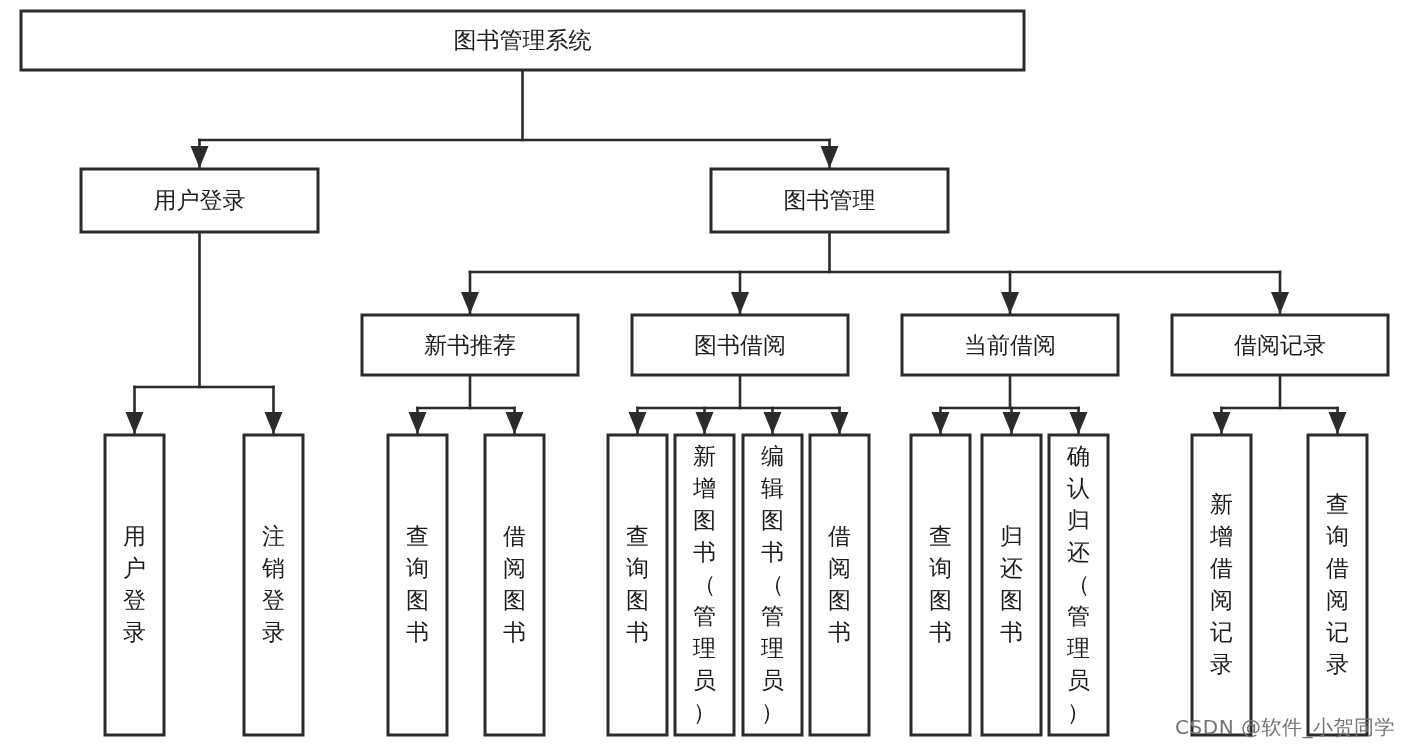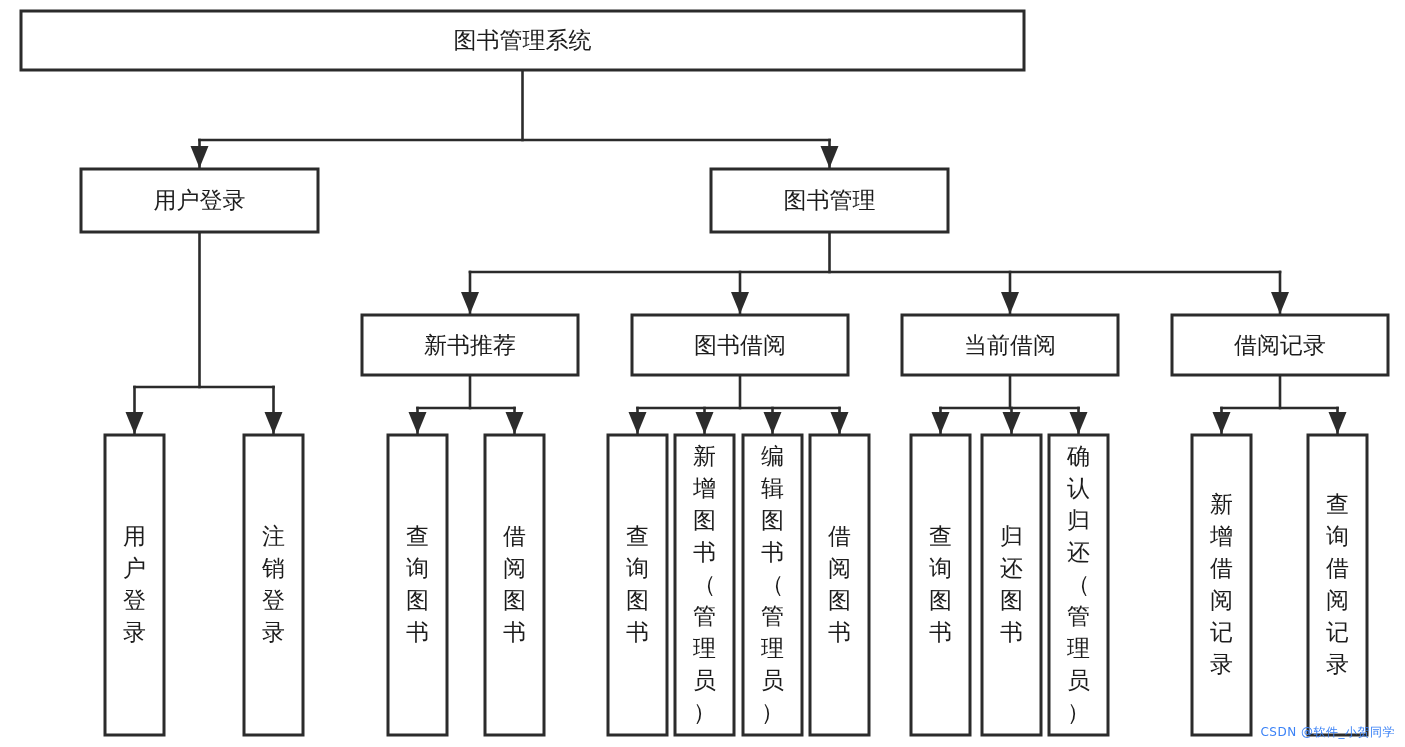--- a/index.html
+++ b/index.html
@@ -5,21 +5,21 @@
   html,body{margin:0;padding:0;background:#ffffff;}
   body{width:1405px;height:747px;overflow:hidden;
        font-family:"DejaVu Sans","Liberation Sans",sans-serif;}
   #stage{position:relative;width:1405px;height:745px;background:#fff;}
   svg{position:absolute;left:0;top:0;width:1405px;height:747px;}
   .node-box{fill:#ffffff;stroke:#2b2b2b;stroke-width:3;}
   .conn{stroke:#2b2b2b;stroke-width:2.6;fill:none;stroke-linecap:square;}
   .arrow{fill:#2b2b2b;stroke:none;}
   .hlabel{font-size:23px;fill:#1c1c1c;text-anchor:middle;dominant-baseline:middle;
           font-family:"DejaVu Sans","Liberation Sans",sans-serif;}
-  .watermark{position:absolute;right:10px;bottom:4px;font-size:12px;color:#3b82f6;
+  .watermark{position:absolute;right:10px;bottom:4px;font-size:20px;color:#737373;
              letter-spacing:.5px;white-space:nowrap;
              font-family:"DejaVu Sans","Liberation Sans",sans-serif;}
 </style>
 </head>
 <body>
 
 <div id="stage">
   <svg id="tree-svg" viewBox="0 0 1405 747" xmlns="http://www.w3.org/2000/svg">
     <g id="connectors">
         <line x1="522.5" y1="70" x2="522.5" y2="140" class="conn"></line>

